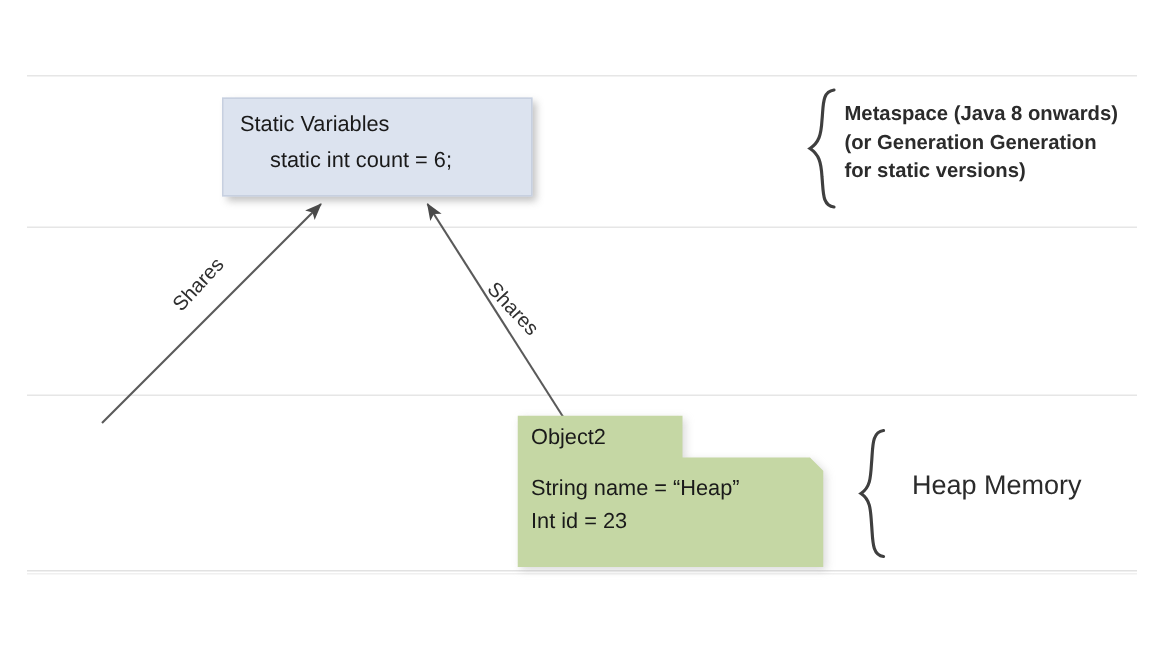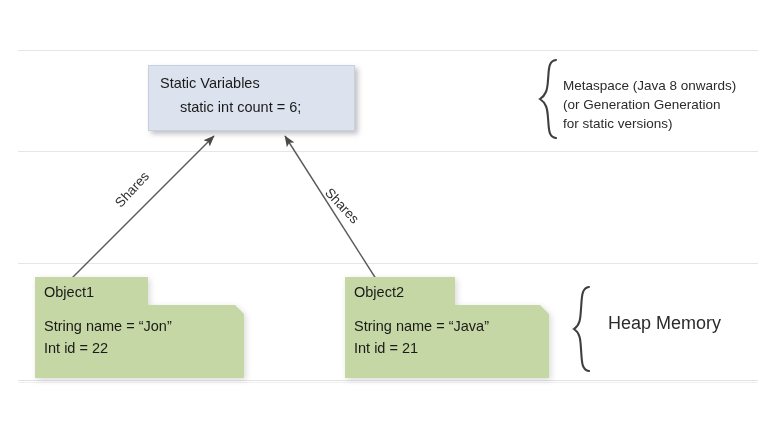--- a/index.html
+++ b/index.html
@@ -60,21 +60,21 @@
   }
 
   
   .annot {
     position: absolute;
     font-size: 13.5px;
     color: #2b2b2b;
     line-height: 19px;
     white-space: nowrap;
   }
-  .annot.metaspace { left: 563px; top: 76px; }
+  .annot.metaspace { left: 563px; top: 66px; font-weight: bold; }
   .annot.heap { left: 608px; top: 314px; font-size: 18px; }
 
   
   .brace { position: absolute; }
   .brace.metaspace-brace { left: 538px; top: 58px; }
   .brace.heap-brace { left: 572px; top: 285px; }
 
   
   .connectors {
     position: absolute;
@@ -182,31 +182,23 @@
     <div>Metaspace (Java 8 onwards)</div>
     <div>(or Generation Generation</div>
     <div>for static versions)</div>
   </div>
 
   <svg class="brace heap-brace" width="26" height="88" viewBox="0 0 26 88">
     <path d="M17,2 C9,3 10,13 9,24 C8.4,34 8,40 2,44 C8,48 8.4,54 9,64 C10,75 9,85 17,86" fill="none" stroke="#3f3f3f" stroke-width="2.1" stroke-linecap="round"></path>
   </svg>
   <div class="annot heap">Heap Memory</div>
 
-  <div class="obj-box object1">
-    <svg class="shape" viewBox="0 0 209 101" preserveAspectRatio="none">
-      <path d="M0,0 L113,0 L113,28 L200,28 L209,37 L209,101 L0,101 Z" fill="#c5d7a4"></path>
-    </svg>
-    <div class="title">Object1</div>
-    <div class="attr1">String name = “Jon”</div>
-    <div class="attr2">Int id = 22</div>
-  </div>
 
   <div class="obj-box object2">
     <svg class="shape" viewBox="0 0 204 101" preserveAspectRatio="none">
       <path d="M0,0 L110,0 L110,28 L195,28 L204,37 L204,101 L0,101 Z" fill="#c5d7a4"></path>
     </svg>
     <div class="title">Object2</div>
-    <div class="attr1">String name = “Java”</div>
-    <div class="attr2">Int id = 21</div>
+    <div class="attr1">String name = “Heap”</div>
+    <div class="attr2">Int id = 23</div>
   </div>
 
 </div>
 
 </body></html>

